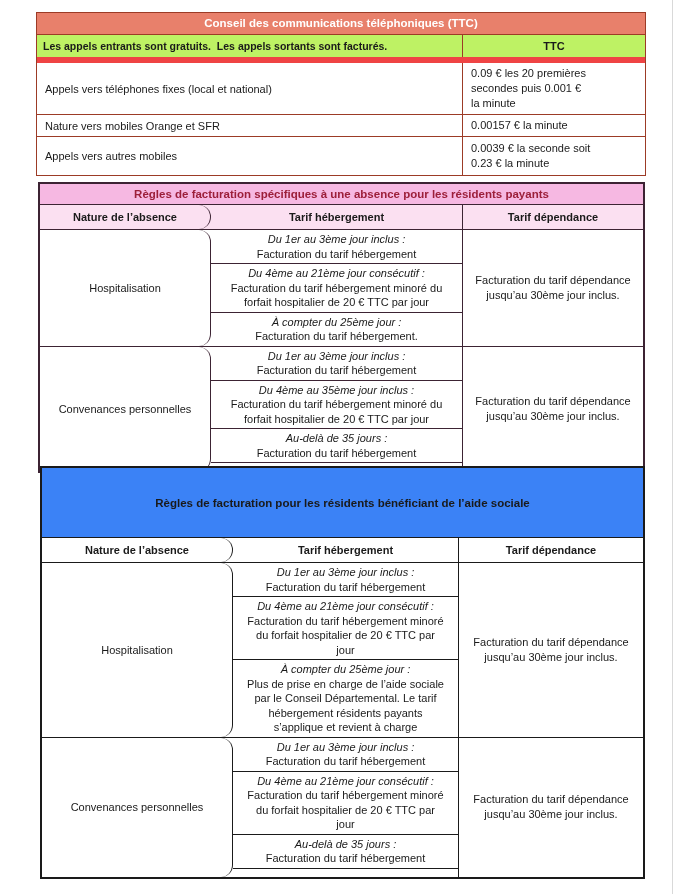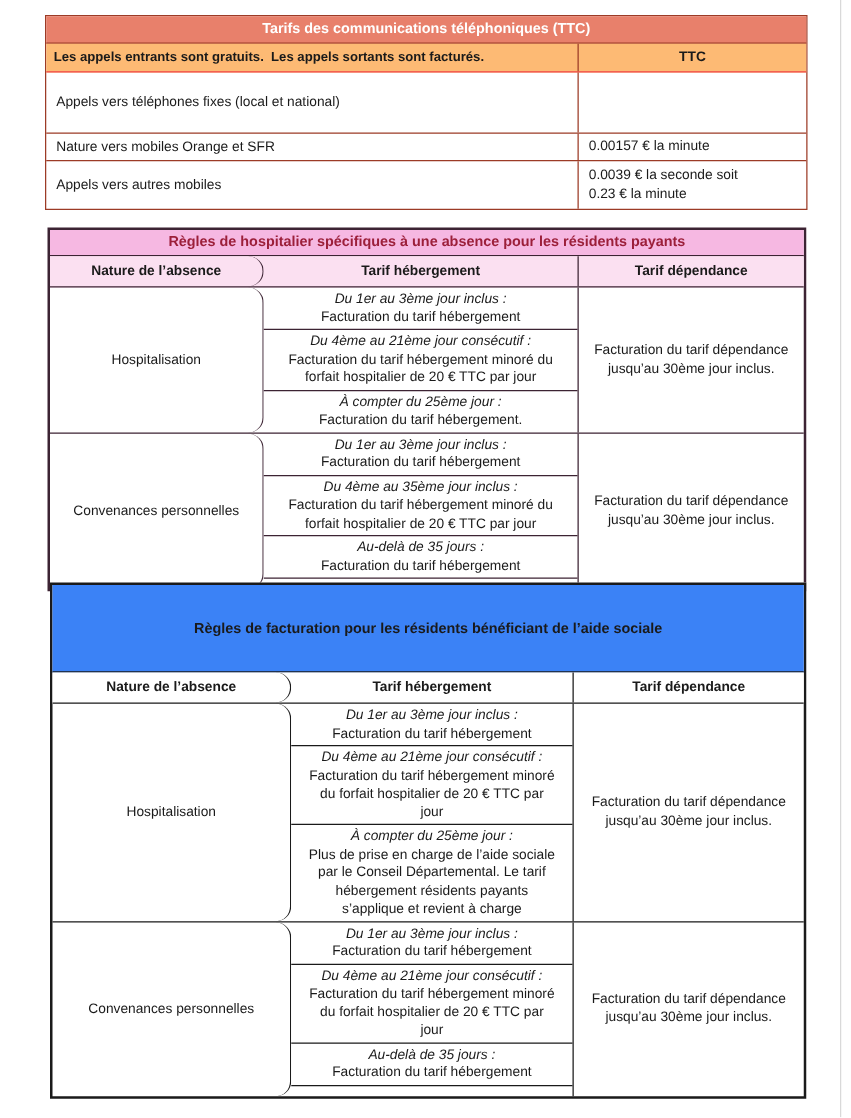--- a/index.html
+++ b/index.html
@@ -8,21 +8,21 @@
     font-family:"Liberation Sans", sans-serif; font-size:11px; color:#1a1a1a;
     overflow:hidden;
   }
   .edge-line{position:absolute; left:672px; top:0; width:1px; height:894px; background:#d9d9d9;}
 
   
   .t1{position:absolute; left:36px; top:12px; width:610px; box-sizing:border-box;
       border:1px solid #9c3b26; background:#fff;}
   .t1-title{background:#e8806b; color:#ffffff; font-weight:bold; text-align:center;
       height:21px; line-height:21px; font-size:11.5px; border-bottom:1px solid #9c3b26;}
-  .t1-sub{display:flex; background:#fdba74; border-bottom:1px solid #ef4444;}
+  .t1-sub{display:flex; background:#bef264; border-bottom:6px solid #ef4444;}
   .t1-sub .c1{width:426px; box-sizing:border-box; border-right:1px solid #9c3b26;
       padding:5px 6px; font-weight:bold; font-size:10.5px; white-space:pre-wrap;}
   .t1-sub .c2{flex:1; display:flex; align-items:center; justify-content:center; font-weight:bold;}
   .t1-row{display:flex; border-bottom:1px solid #9c3b26;}
   .t1-row:last-child{border-bottom:none;}
   .t1-row .c1{width:426px; box-sizing:border-box; border-right:1px solid #9c3b26;
       padding:2px 8px; display:flex; align-items:center;}
   .t1-row .c2{flex:1; box-sizing:border-box; padding:3px 8px; display:flex; align-items:center;
       white-space:pre-line; line-height:15px;}
   .h50{min-height:48px;} .h18{min-height:18px;} .h40{min-height:38px;}
@@ -70,41 +70,44 @@
   .t3 .sub{border-bottom:1px solid #1a1a1a; padding:2px 14px;}
   .t3 .row-hosp{min-height:171px;}
   .t3 .row-conv{min-height:125px;}
 </style>
 </head>
 <body>
 
 <div class="page">
 
   <div class="t1">
-    <div class="t1-title">Tarifs des communications téléphoniques (TTC)</div>
+    <div class="t1-title">Conseil des communications téléphoniques (TTC)</div>
     <div class="t1-sub">
       <div class="c1">Les appels entrants sont gratuits.  Les appels sortants sont facturés.</div>
       <div class="c2">TTC</div>
     </div>
     <div class="t1-row h50">
       <div class="c1">Appels vers téléphones fixes (local et national)</div>
+      <div class="c2">0.09 € les 20 premières
+secondes puis 0.001 €
+la minute</div>
     </div>
     <div class="t1-row h18">
       <div class="c1">Nature vers mobiles Orange et SFR</div>
       <div class="c2">0.00157 € la minute</div>
     </div>
     <div class="t1-row h40">
       <div class="c1">Appels vers autres mobiles</div>
       <div class="c2">0.0039 € la seconde soit
 0.23 € la minute</div>
     </div>
   </div>
 
   <div class="abs t2">
-    <div class="t-title">Règles de hospitalier spécifiques à une absence pour les résidents payants</div>
+    <div class="t-title">Règles de facturation spécifiques à une absence pour les résidents payants</div>
     <div class="head">
       <div class="ca hc">Nature de l’absence</div>
       <div class="cb hc">Tarif hébergement</div>
       <div class="cc hc">Tarif dépendance</div>
     </div>
     <div class="abs-row">
       <div class="ca">Hospitalisation</div>
       <div class="cb flush">
         <div class="sub">
           <div class="period">Du 1er au 3ème jour inclus :</div>

